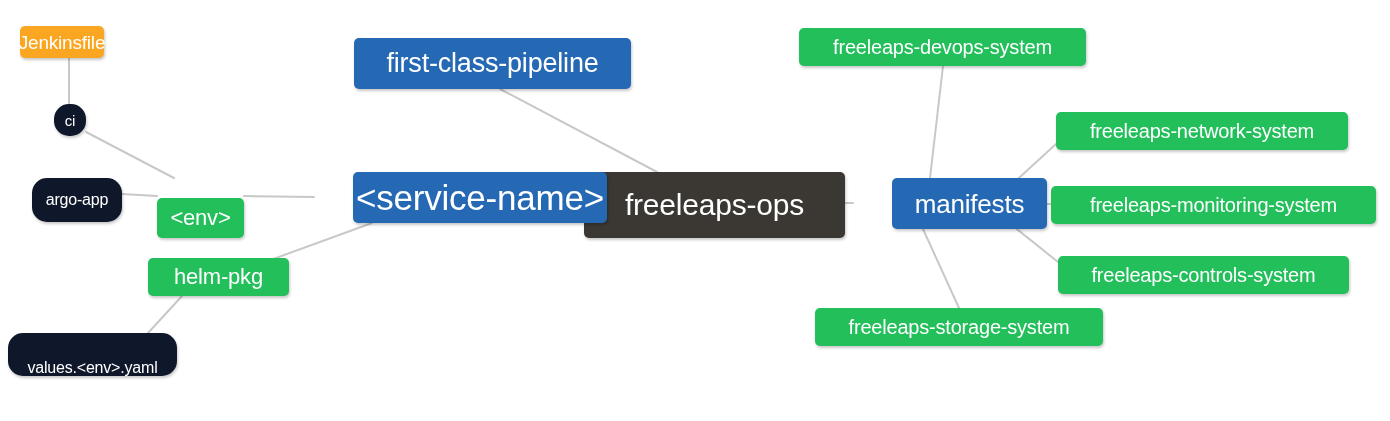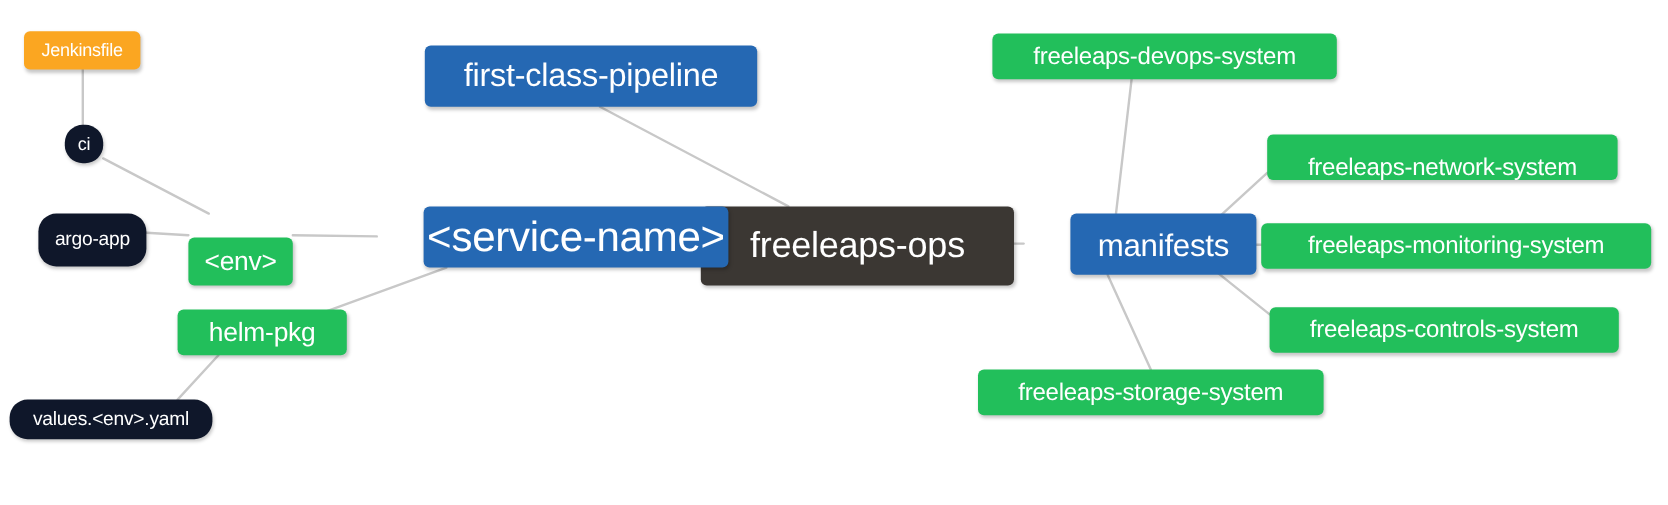--- a/index.html
+++ b/index.html
@@ -78,36 +78,36 @@
       </div>
       <div class="node n-blue" style="left: 315px; top: 38px; width: 277px; height: 51px; font-size: 27px;">
         <span>first-class-pipeline</span>
       </div>
       <div class="node n-green" style="left: 157px; top: 176px; width: 87px; height: 40px; font-size: 22px; margin-top: 22px;">
         <span>&lt;env&gt;</span>
       </div>
       <div class="node n-green" style="left: 148px; top: 258px; width: 141px; height: 38px; font-size: 22px;">
         <span>helm-pkg</span>
       </div>
-      <div class="node n-orange" style="left: 20px; top: 26px; width: 97px; height: 32px; font-size: 15px;">
+      <div class="node n-orange" style="left: 20px; top: 26px; width: 84px; height: 32px; font-size: 19px;">
         <span>Jenkinsfile</span>
       </div>
       <div class="node n-red" style="left: 54px; top: 104px; width: 32px; height: 32px; font-size: 15px;">
         <span>ci</span>
       </div>
       <div class="node n-red" style="left: 32px; top: 178px; width: 90px; height: 44px; font-size: 16px;">
         <span>argo-app</span>
       </div>
-      <div class="node n-red" style="left: 8px; top: 333px; width: 169px; height: 33px; font-size: 16px;">
+      <div class="node n-red" style="left: 8px; top: 333px; width: 169px; height: 43px; font-size: 16px; align-items: flex-end;">
         <span>values.&lt;env&gt;.yaml</span>
       </div>
-      <div class="node n-green" style="left: 827px; top: 28px; width: 287px; height: 38px; font-size: 20px;">
+      <div class="node n-green" style="left: 799px; top: 28px; width: 287px; height: 38px; font-size: 20px;">
         <span>freeleaps-devops-system</span>
       </div>
-      <div class="node n-green" style="left: 1056px; top: 112px; width: 292px; height: 38px; font-size: 20px; align-items: flex-end;">
+      <div class="node n-green" style="left: 1056px; top: 112px; width: 292px; height: 38px; font-size: 20px;">
         <span>freeleaps-network-system</span>
       </div>
       <div class="node n-green" style="left: 1051px; top: 186px; width: 325px; height: 38px; font-size: 20px;">
         <span>freeleaps-monitoring-system</span>
       </div>
       <div class="node n-green" style="left: 1058px; top: 256px; width: 291px; height: 38px; font-size: 20px;">
         <span>freeleaps-controls-system</span>
       </div>
       <div class="node n-green" style="left: 815px; top: 308px; width: 288px; height: 38px; font-size: 20px;">
         <span>freeleaps-storage-system</span>

